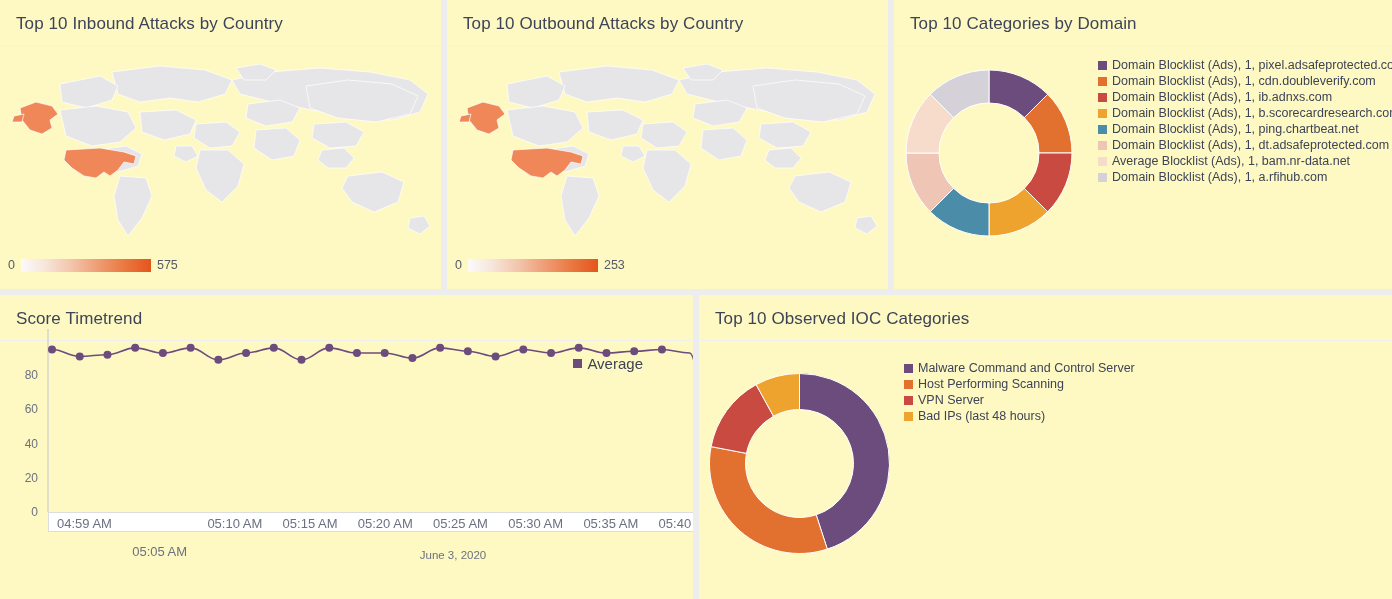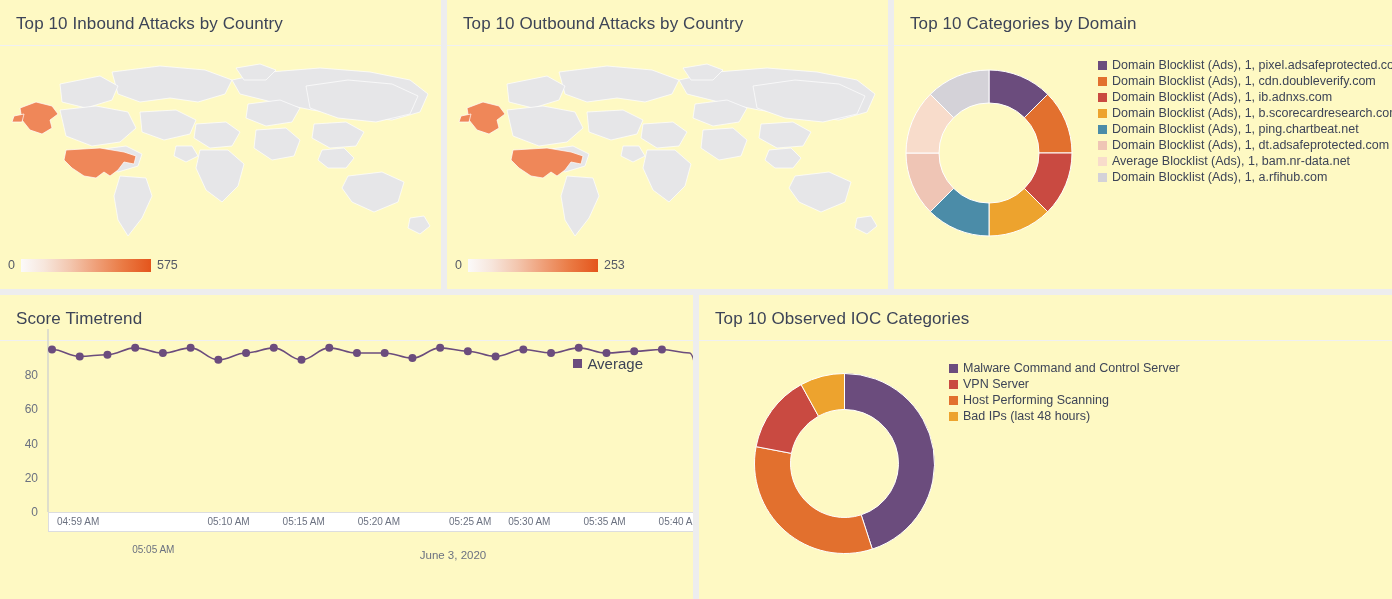--- a/index.html
+++ b/index.html
@@ -72,21 +72,21 @@
   .axis-band{
     position:absolute;
     left:48px;top:217px;
     width:812px;height:20px;
     border:1px solid #dcdde0;
     background:#fff;
     box-sizing:border-box;
   }
   .xtick{
     position:absolute;top:3px;
-    font-size:10px;color:#6b7180;
+    font-size:13px;color:#6b7180;
     white-space:nowrap;
   }
   .date-foot{
     position:absolute;top:254px;left:0;width:906px;
     text-align:center;
     font-size:11.5px;color:#6b7180;
   }
   .avg-legend{
     position:absolute;right:50px;top:60px;
     display:flex;align-items:center;gap:5px;
@@ -280,61 +280,61 @@
             <circle cx="848" cy="59.129999999999995" r="9" fill="none" stroke="#6b4c7d" stroke-width="1.2"></circle>
             <path d="M845,54.129999999999995 L853,59.129999999999995 L845,64.13 Z" fill="#6b4c7d"></path>
           </svg>
 
         <div class="axis-band" id="axis-band">
             <span class="xtick" style="left: 8px;">04:59 AM</span>
             <span class="xtick" style="left: 83.2px; margin-top: 28px;">05:05 AM</span>
             <span class="xtick" style="left: 158.4px;">05:10 AM</span>
             <span class="xtick" style="left: 233.6px;">05:15 AM</span>
             <span class="xtick" style="left: 308.8px;">05:20 AM</span>
-            <span class="xtick" style="left: 400px;">05:25 AM</span>
+            <span class="xtick" style="left: 384px;">05:25 AM</span>
             <span class="xtick" style="left: 459.2px;">05:30 AM</span>
             <span class="xtick" style="left: 534.4px;">05:35 AM</span>
             <span class="xtick" style="left: 609.6px;">05:40 AM</span>
           </div>
 
         <div class="date-foot">June 3, 2020</div>
 
         <div class="avg-legend">
           <span class="avg-swatch"></span>
           <span>Average</span>
         </div>
       </div>
     </div>
 
     <div class="panel donut-panel-bottom">
       <div class="panel-title">Top 10 Observed IOC Categories</div>
       <div class="panel-body">
-        <div class="donut-area" style="padding:8px 0 0 0;margin-left:45px;">
+        <div class="donut-area" style="padding:8px 0 0 0;">
           <div class="donut-holder" style="margin-left:8px;margin-top:22px;">
             <svg id="donut-ioc" width="185" height="185" viewBox="0 0 185 185">
                 <path d="M92.5,2.5 A90,90 0 0 1 120.31152949374527,178.09508646656383 L109.18691769624716,143.8570518799383 A54,54 0 0 0 92.5,38.5 Z" fill="#6b4c7d" stroke="#ffffff" stroke-width="1"></path>
                 <path d="M120.31152949374527,178.09508646656383 A90,90 0 0 1 4.094147434418019,75.63568168728477 L39.45648846065082,82.38140901237087 A54,54 0 0 0 109.18691769624716,143.8570518799383 Z" fill="#e2702e" stroke="#ffffff" stroke-width="1"></path>
                 <path d="M4.094147434418019,75.63568168728477 A90,90 0 0 1 49.142169330845626,13.632398796052271 L66.48530159850738,45.17943927763137 A54,54 0 0 0 39.45648846065082,82.38140901237087 Z" fill="#c94a41" stroke="#ffffff" stroke-width="1"></path>
                 <path d="M49.142169330845626,13.632398796052271 A90,90 0 0 1 92.49999999999999,2.5 L92.49999999999999,38.5 A54,54 0 0 0 66.48530159850738,45.17943927763137 Z" fill="#eda32e" stroke="#ffffff" stroke-width="1"></path>
               </svg>
           </div>
           <div class="legend" id="legend-ioc" style="margin-top:12px;margin-left:12px;">
               <div class="legend-row">
                 <span class="swatch" style="background: rgb(107, 76, 125);"></span>
                 <span>Malware Command and Control Server</span>
               </div>
               <div class="legend-row">
+                <span class="swatch" style="background: rgb(226, 112, 46);"></span>
+                <span>Host Performing Scanning</span>
+              </div>
+              <div class="legend-row">
                 <span class="swatch" style="background: rgb(201, 74, 65);"></span>
                 <span>VPN Server</span>
               </div>
               <div class="legend-row">
-                <span class="swatch" style="background: rgb(226, 112, 46);"></span>
-                <span>Host Performing Scanning</span>
-              </div>
-              <div class="legend-row">
                 <span class="swatch" style="background: rgb(237, 163, 46);"></span>
                 <span>Bad IPs (last 48 hours)</span>
               </div>
             </div>
         </div>
       </div>
     </div>
   </div>
 </div>
 

